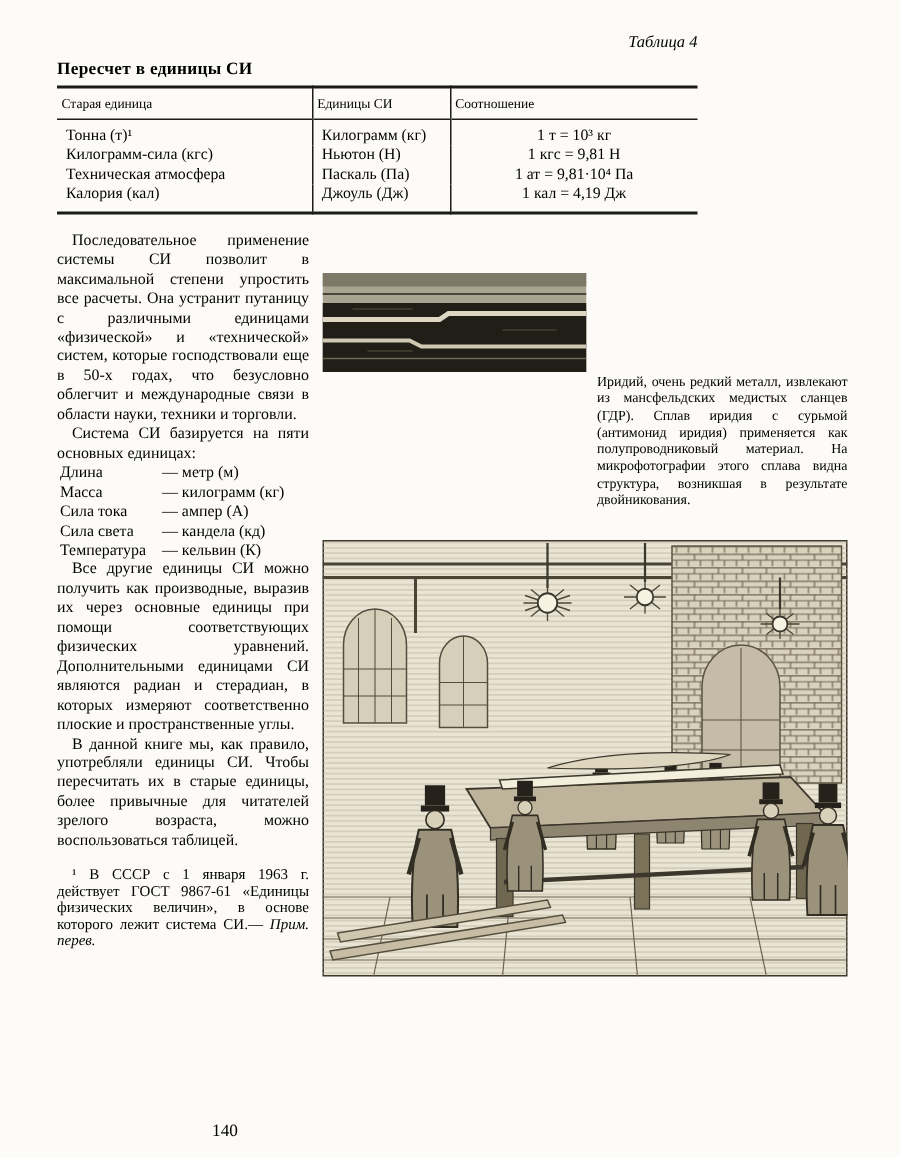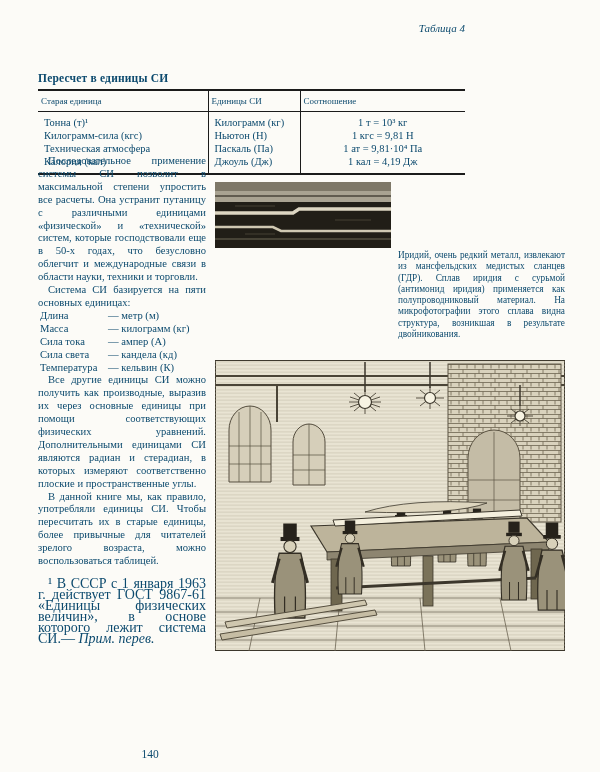--- a/index.html
+++ b/index.html
@@ -1,29 +1,29 @@
 <!DOCTYPE html>
 <html lang="ru"><head>
 <meta charset="utf-8">
 <style>
   * { margin:0; padding:0; box-sizing:border-box; }
   html,body { background:#d8d6d0; }
   body { font-family:"Liberation Serif", serif; }
 
   .page {
     position:relative; width:600px; height:772px; margin:0 auto;
-    background:#fcfbf7; color:#0c4a6e; overflow:hidden;padding-left:47px;
+    background:#fcfbf7; color:#000000; overflow:hidden;padding-left:47px;
   }
 
   .table-label {
     position:absolute; top:22px; left:38px; width:427px;
     text-align:right; font-style:italic; font-size:11px;
   }
 
-  .table-wrap { position:absolute; top:40px; left:38px; width:427px;margin-top:32px; }
+  .table-wrap { position:absolute; top:40px; left:38px; width:427px; }
   .table-title { font-weight:bold; font-size:11.5px; letter-spacing:.2px; margin-bottom:5px; }
 
   table.si {
     width:100%; border-collapse:collapse;
     border-top:2px solid #1b1b1b; border-bottom:2px solid #1b1b1b;
   }
   table.si th {
     font-weight:normal; font-size:9px; padding:5px 3px;
     border-bottom:1px solid #1b1b1b; text-align:left;
   }
@@ -41,21 +41,21 @@
     position:absolute; top:155px; left:38px; width:168px;
     font-size:10.6px; line-height:12.9px; text-align:justify;
     hyphens:auto; -webkit-hyphens:auto;
   }
   .left-col p { text-indent:10px; }
   .left-col p.no-indent { text-indent:0; }
   .units { margin:0 0 0 2px; }
   .unit-row { display:flex; text-align:left; }
   .unit-name { width:68px; flex:none; }
   .unit-val { flex:1; }
-  .foot { margin-top:10px; font-size:14px; line-height:11px; text-align:justify; text-indent:10px; }
+  .foot { margin-top:10px; font-size:10px; line-height:11px; text-align:justify; text-indent:10px; }
   .foot i { font-style:italic; }
 
   .fig1-img { position:absolute; top:182px; left:215px; width:176px; height:66px; }
   .fig1-cap {
     position:absolute; top:250px; left:398px; width:167px;
     font-size:9.3px; line-height:11.3px; text-align:justify; hyphens:auto;
   }
   .fig2-img { position:absolute; top:360px; left:215px; width:350px; height:291px; }
   .fig2-cap {
     position:absolute; top:657px; left:215px; width:350px;

